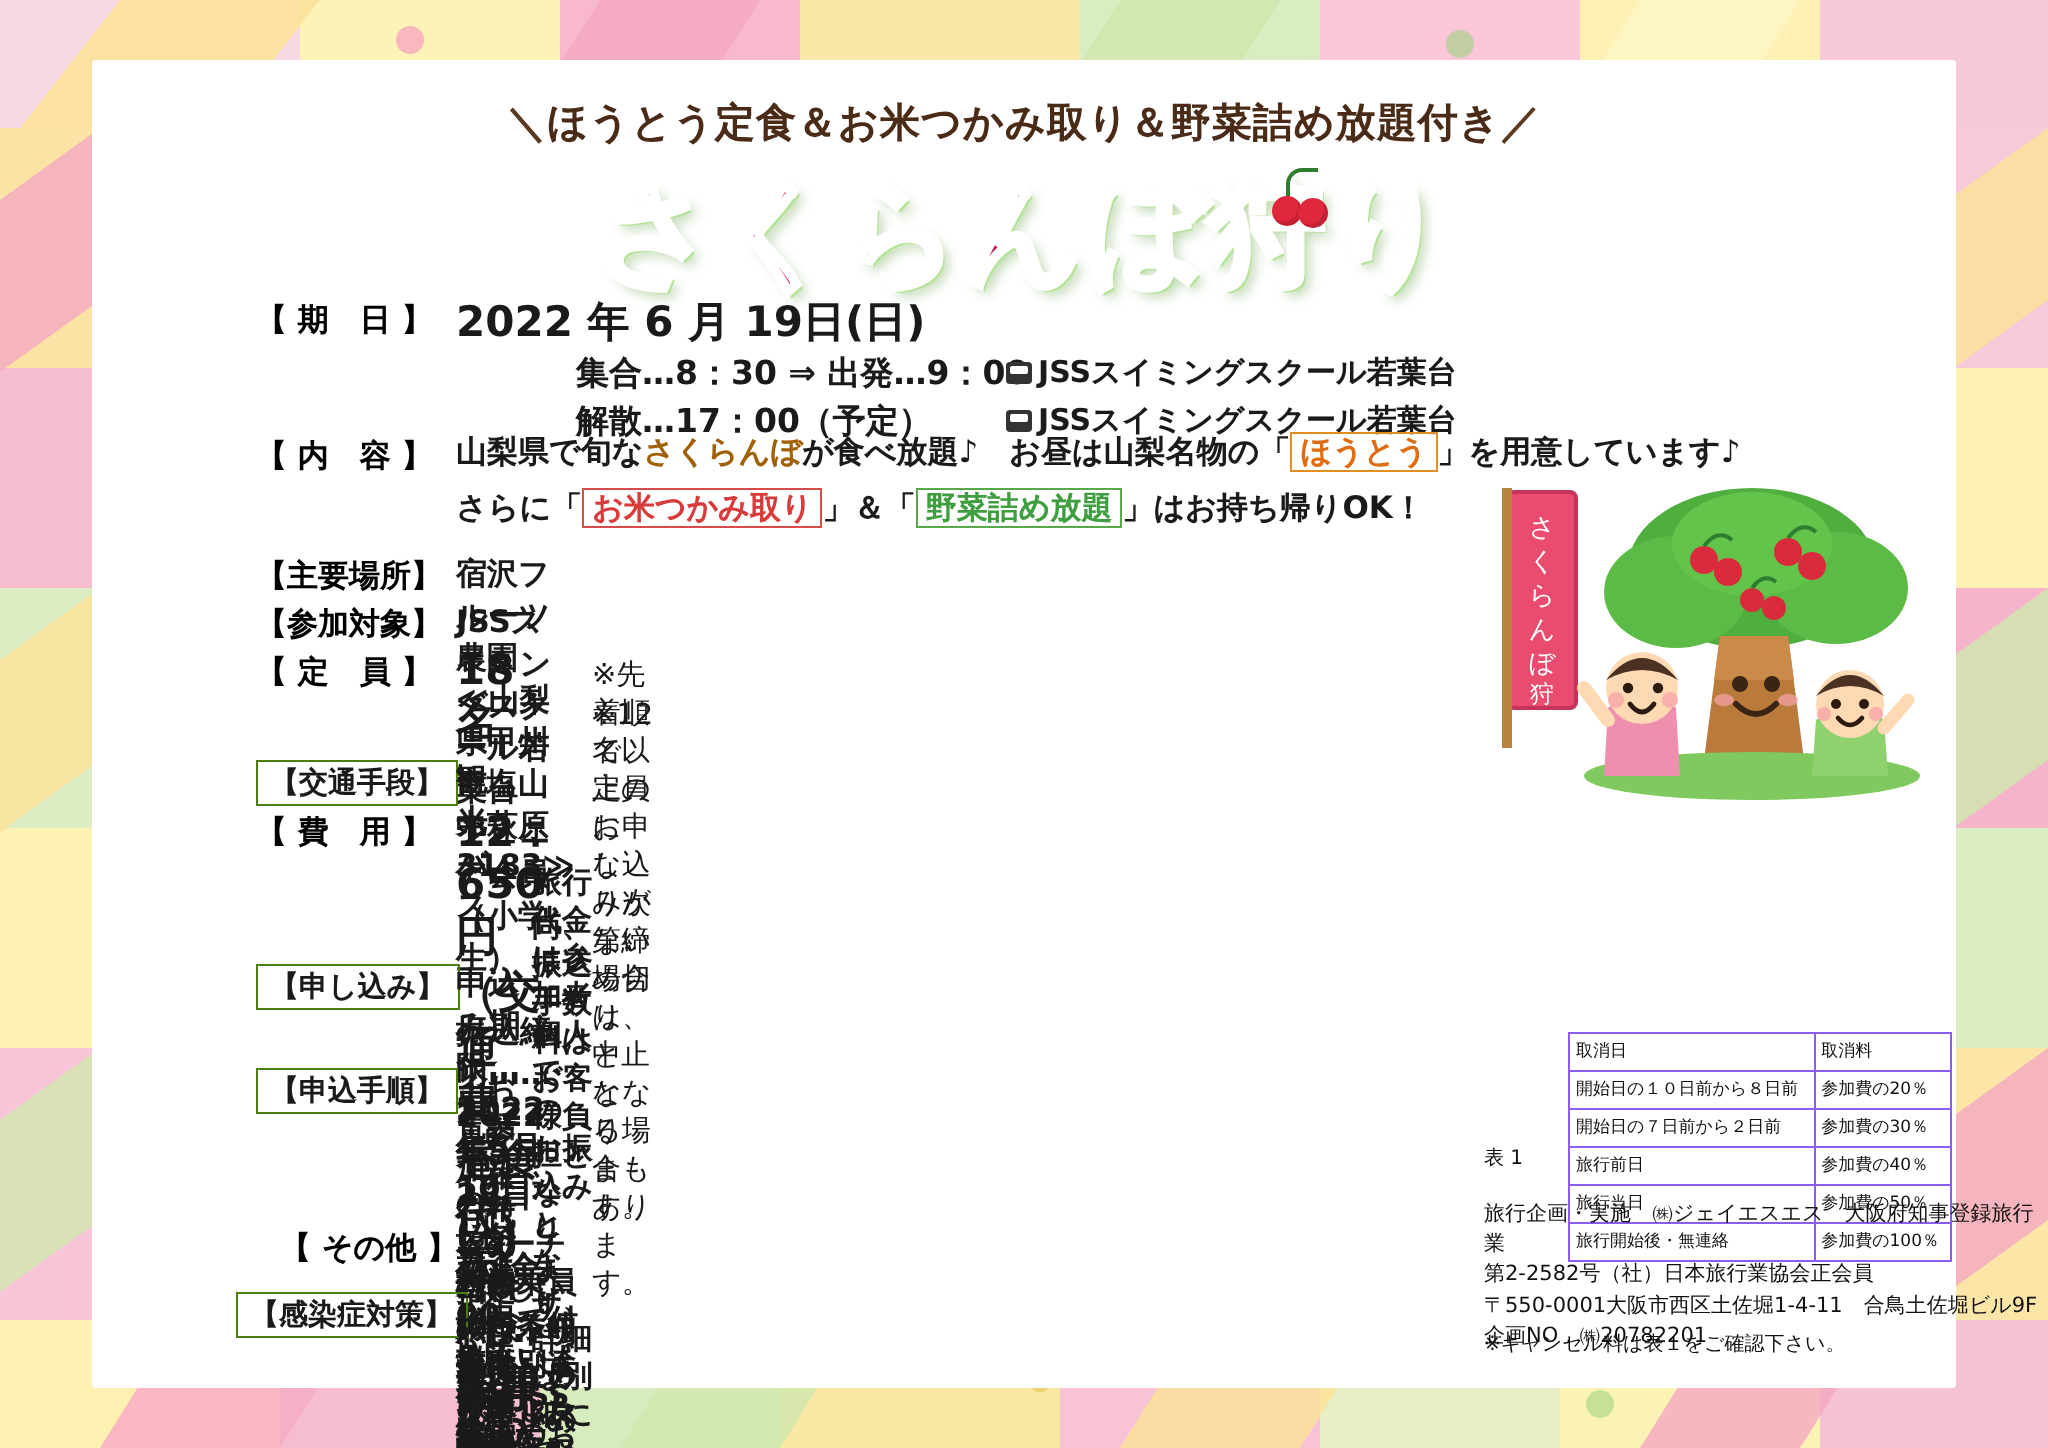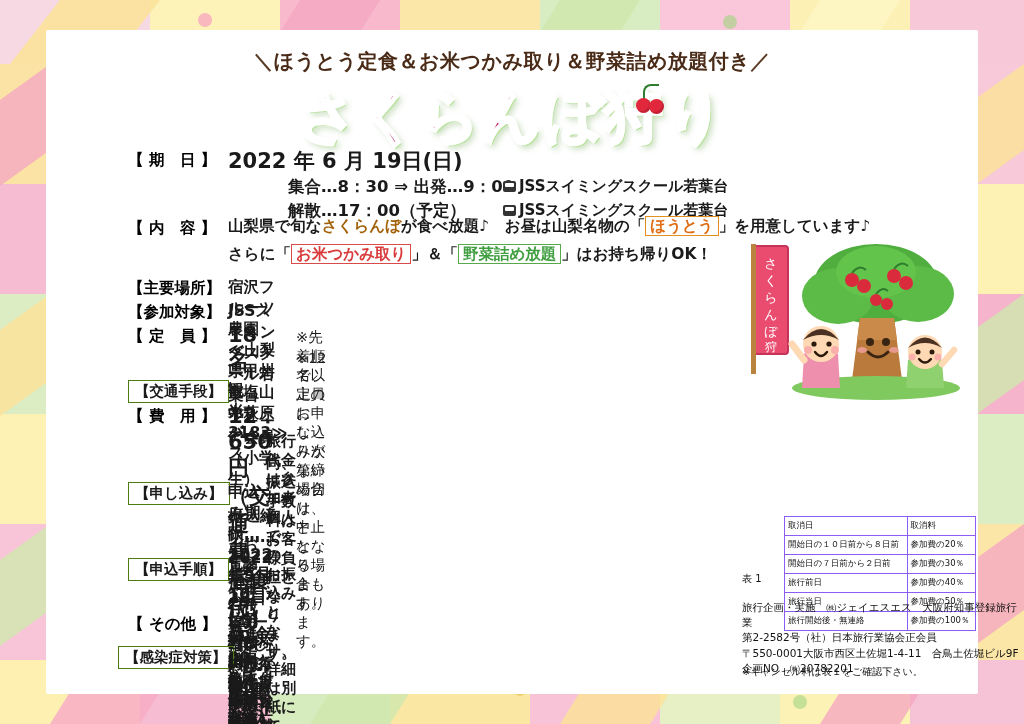--- a/index.html
+++ b/index.html
@@ -199,28 +199,28 @@
     <div style="position:absolute;left:138px;top:48px;font-size:15px;font-weight:bold;">尚、振込手数料はお客様負担となります。</div>
   </div>
 
   <div class="row" style="left:128px;top:482px;">
     <div style="position:relative;"><span class="label-box">【申し込み】</span></div>
     <div style="position:absolute;left:100px;top:0px;font-size:16px;font-weight:bold;">申込み期限…2022年5月10日(火) 10：00～5月28日(土) 17：00まで</div>
     <div style="position:absolute;left:100px;top:24px;font-size:16px;font-weight:bold;">振込締切……2022年5月28日(土)</div>
   </div>
 
   <div class="row" style="left:128px;top:534px;">
-    <div style="position:relative;margin-top:24px;"><span class="label-box">【申込手順】</span></div>
+    <div style="position:relative;"><span class="label-box">【申込手順】</span></div>
     <div style="position:absolute;left:100px;top:1px;font-size:15px;font-weight:bold;">・お電話でのご予約・お申込みはお受けしておりませんので、直接フロントまでお越し下さい。</div>
     <div style="position:absolute;left:100px;top:23px;font-size:15px;font-weight:bold;">・参加をご希望の方は印鑑、保険証（裏表）コピーをお持ち頂き、フロントにて申込手続き後、</div>
     <div style="position:absolute;left:100px;top:45px;font-size:15px;font-weight:bold;">　旅行代金を指定の口座にお振込みください。</div>
   </div>
 
   <div class="row" style="left:128px;top:614px;">
-    <div class="label" style="position:relative;">【 その他 】</div>
+    <div class="label" style="position:relative;margin-left:12px;">【 その他 】</div>
     <div style="position:absolute;left:100px;top:-1px;font-size:15px;font-weight:bold;">♪コーチが添乗員として付き添います。JSS鶴見のお友達も一緒に参加予定です。</div>
     <div style="position:absolute;left:100px;top:21px;font-size:15px;font-weight:bold;">♪詳しい旅行条件書は別途お渡しします。</div>
     <div style="position:absolute;left:100px;top:43px;font-size:15px;font-weight:bold;">　ご不明な点がありましたらスタッフまでお尋ねください。</div>
     <div style="position:absolute;left:100px;top:65px;font-size:15px;font-weight:bold;">●コロナウイルス感染状況により、直前に中止となる場合もございます。</div>
     <div style="position:absolute;left:100px;top:87px;font-size:15px;font-weight:bold;">　中止の際、参加費は全額返金となりますが、振込手数料は返金できません。</div>
   </div>
 
   <div class="row" style="left:118px;top:632px;">
     <div style="position:relative;top:0px;margin-top:14px;"><span class="label-box">【感染症対策】</span></div>
     <div style="position:absolute;left:110px;top:1px;font-size:15.5px;font-weight:bold;">当日の検温で37．5℃以上の方は、参加をお断りする場合があります。</div>

